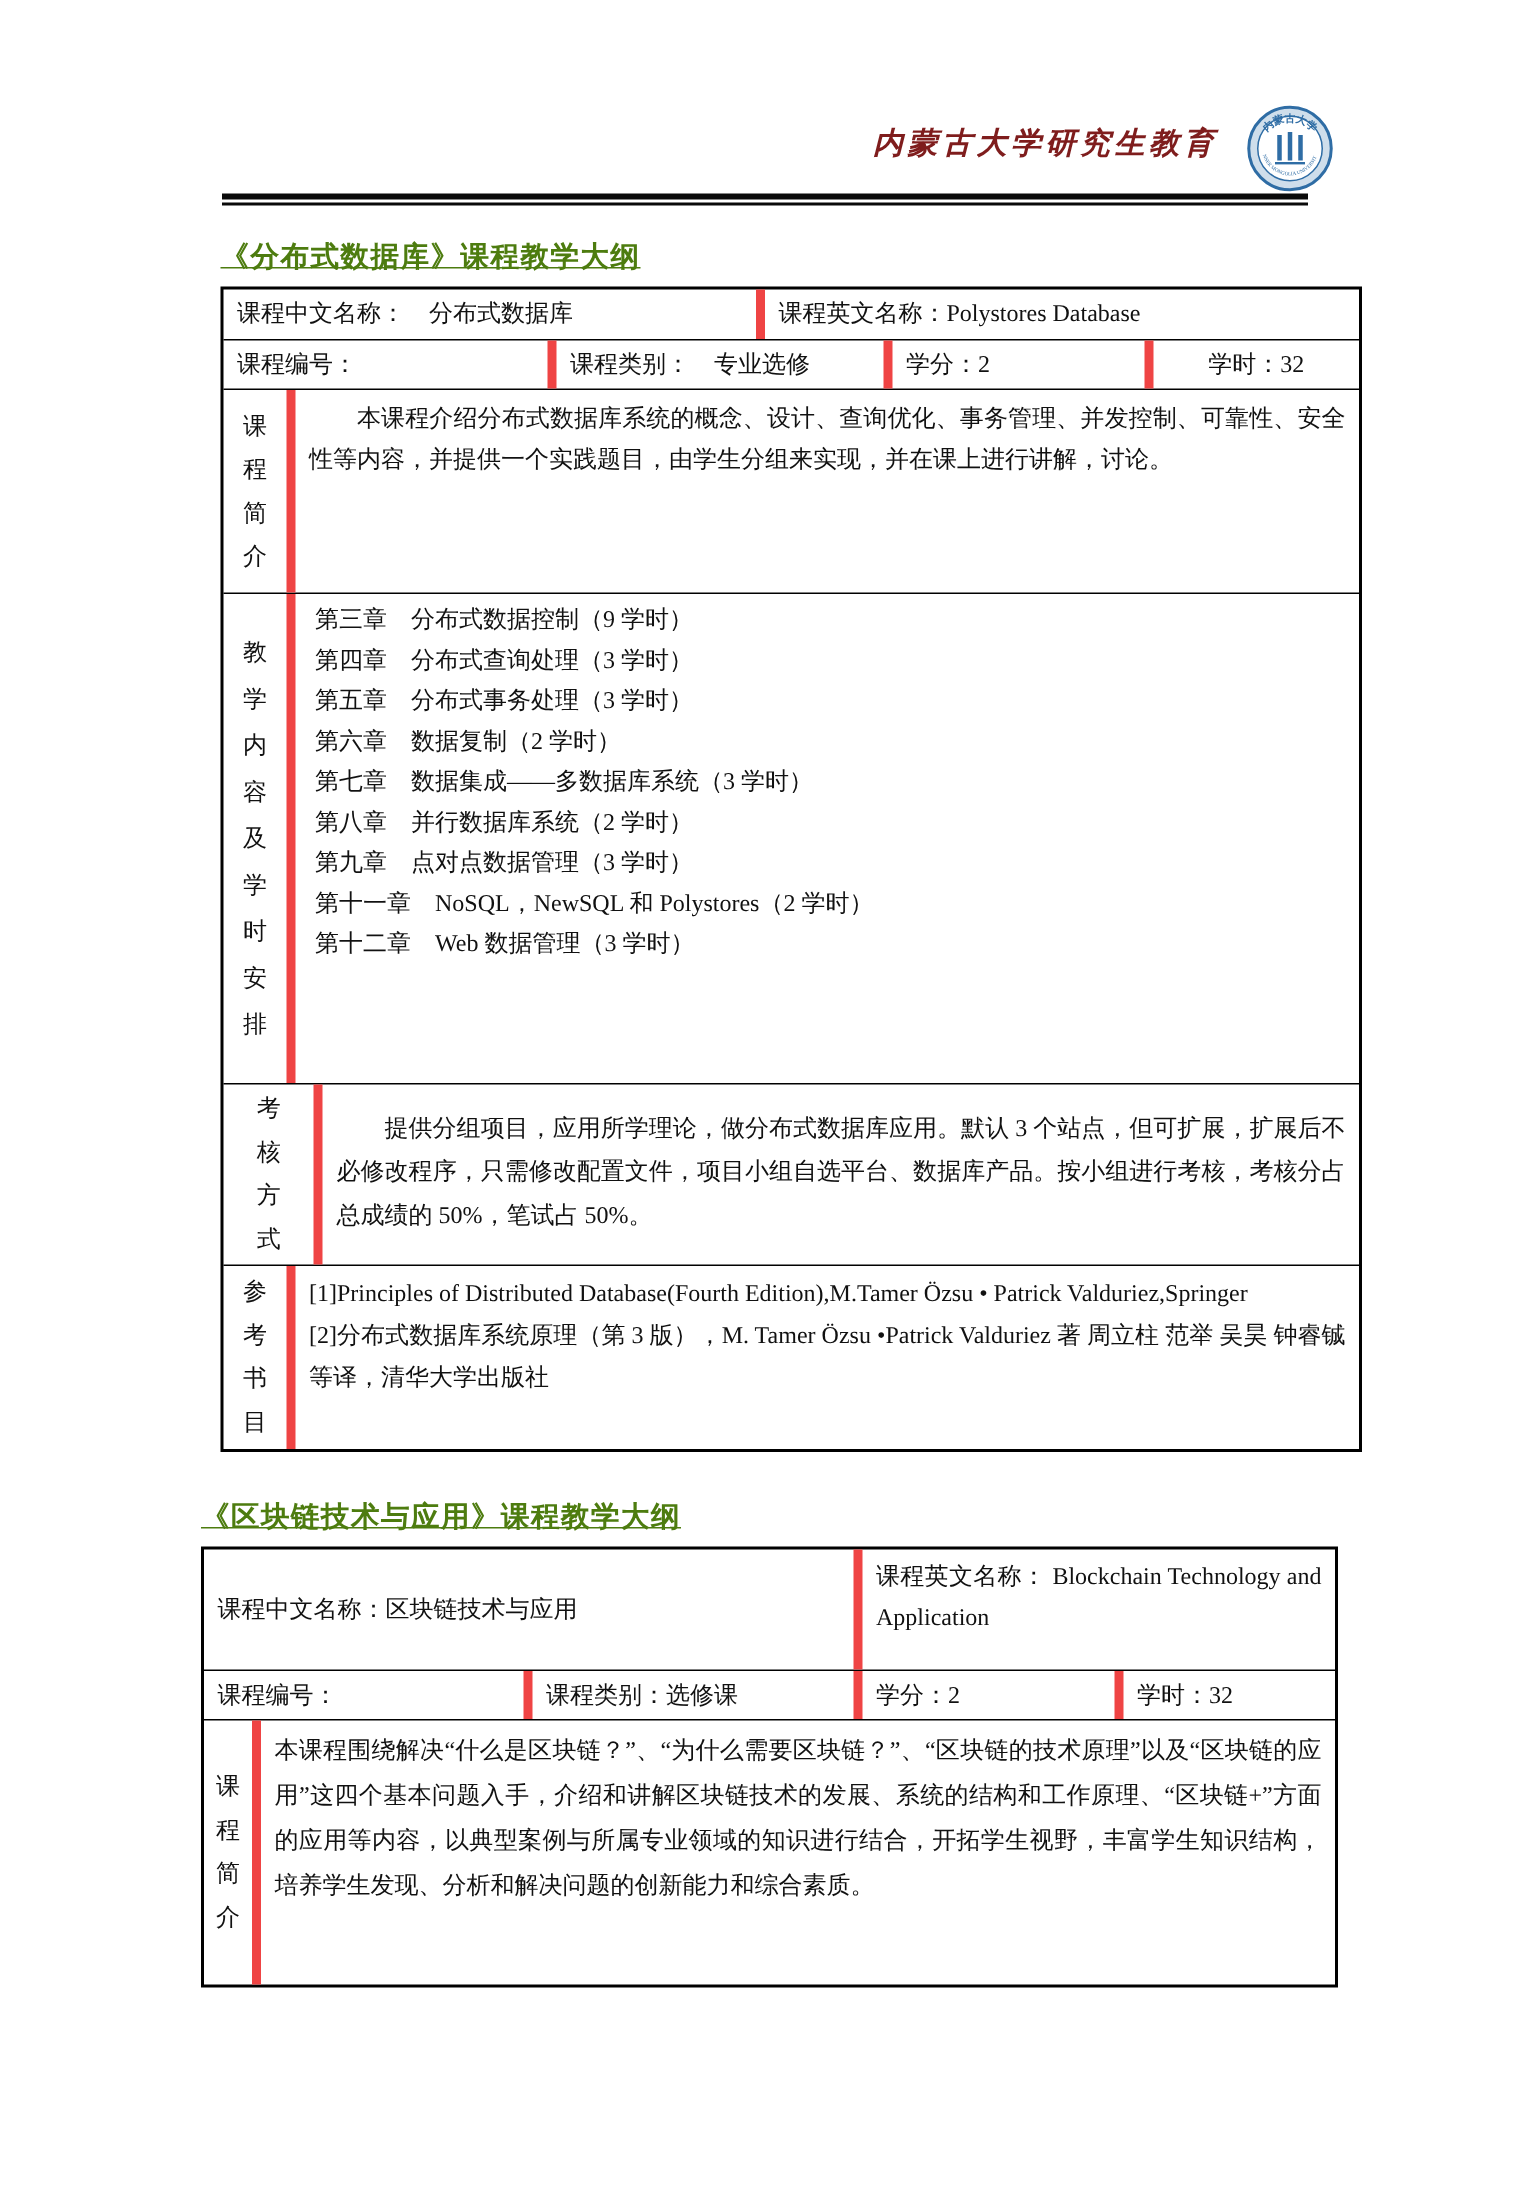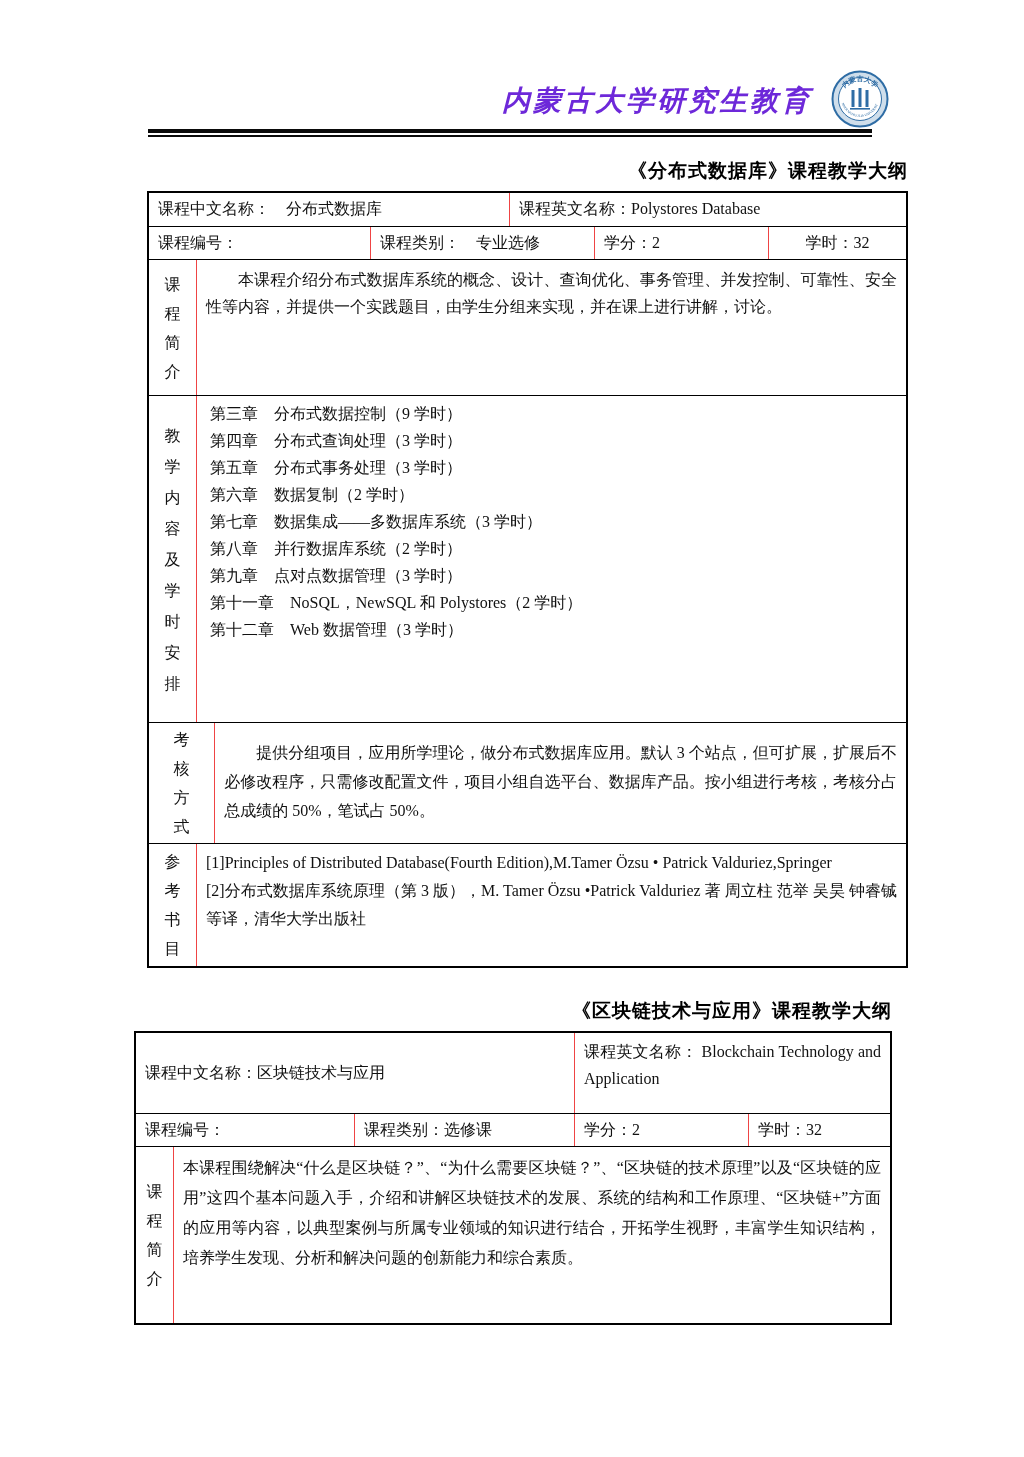--- a/index.html
+++ b/index.html
@@ -4,43 +4,43 @@
 <style>
   html,body{margin:0;padding:0;background:#e8e8e8;}
   .page{
     position:relative;width:1024px;height:1457px;background:#ffffff;
     font-family:"Liberation Serif","DejaVu Serif",serif;color:#111;
     overflow:hidden;margin:0 auto;
   }
   
   .org-title{
     position:absolute;left:490px;top:82px;width:322px;text-align:right;
-    font-size:28px;font-weight:bold;font-style:italic;letter-spacing:3px;
-    font-family:"Liberation Serif","DejaVu Serif",serif;color:#6d28d9;
+    font-size:20px;font-weight:bold;font-style:italic;letter-spacing:3px;
+    font-family:"Liberation Serif","DejaVu Serif",serif;color:#7f1d1d;
   }
   .logo{position:absolute;left:831px;top:70px;width:58px;height:58px;}
   .head-rule{
     position:absolute;left:148px;top:129px;width:724px;height:2px;
     border-top:4px solid #0a0a0a;border-bottom:2px solid #0a0a0a;background:#fff;
   }
   
   .doc-title{
-    position:absolute;text-align:right;font-weight:bold;font-size:19px;
-    font-family:"Liberation Sans","DejaVu Sans",sans-serif;color:#000000;letter-spacing:1px;
+    position:absolute;text-align:left;font-weight:bold;font-size:19px;
+    font-family:"Liberation Sans","DejaVu Sans",sans-serif;color:#4d7c0f;letter-spacing:1px;text-decoration:underline;
   }
   .doc-title.t1{left:147px;top:158px;width:761px;}
   .doc-title.t2{left:134px;top:998px;width:758px;}
   
   .tbl{position:absolute;border:2px solid #000;box-sizing:border-box;background:#fff;}
   .tbl1{left:147px;top:191px;width:761px;}
   .tbl2{left:134px;top:1031px;width:758px;}
   .trow{display:flex;border-bottom:1px solid #000;box-sizing:border-box;}
   .trow:last-child{border-bottom:none;}
   .tcell{
-    border-right:1px solid #ef4444;box-sizing:border-box;font-size:16px;
+    border-right:6px solid #ef4444;box-sizing:border-box;font-size:16px;
     padding:2px 9px;display:flex;align-items:center;overflow:hidden;
   }
   .tcell:last-child{border-right:none;}
   .tcell.top{align-items:flex-start;}
   .tcell.center{justify-content:center;}
   
   .vlabel{display:flex;align-items:center;justify-content:center;padding:0;}
   .vlabel span{
     display:block;width:1.1em;word-break:break-all;text-align:center;
     font-size:16px;line-height:29px;

